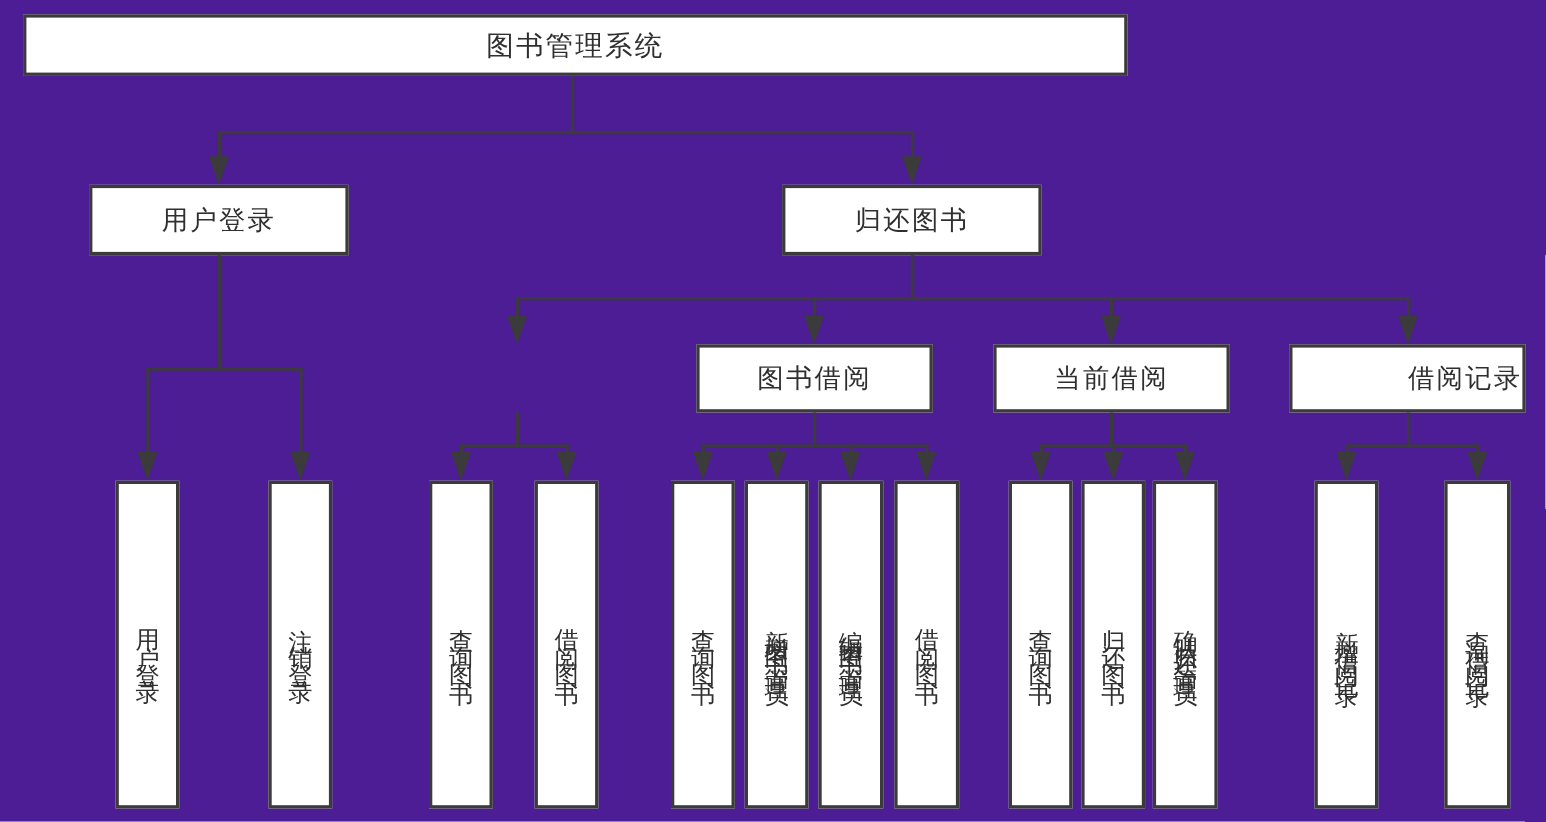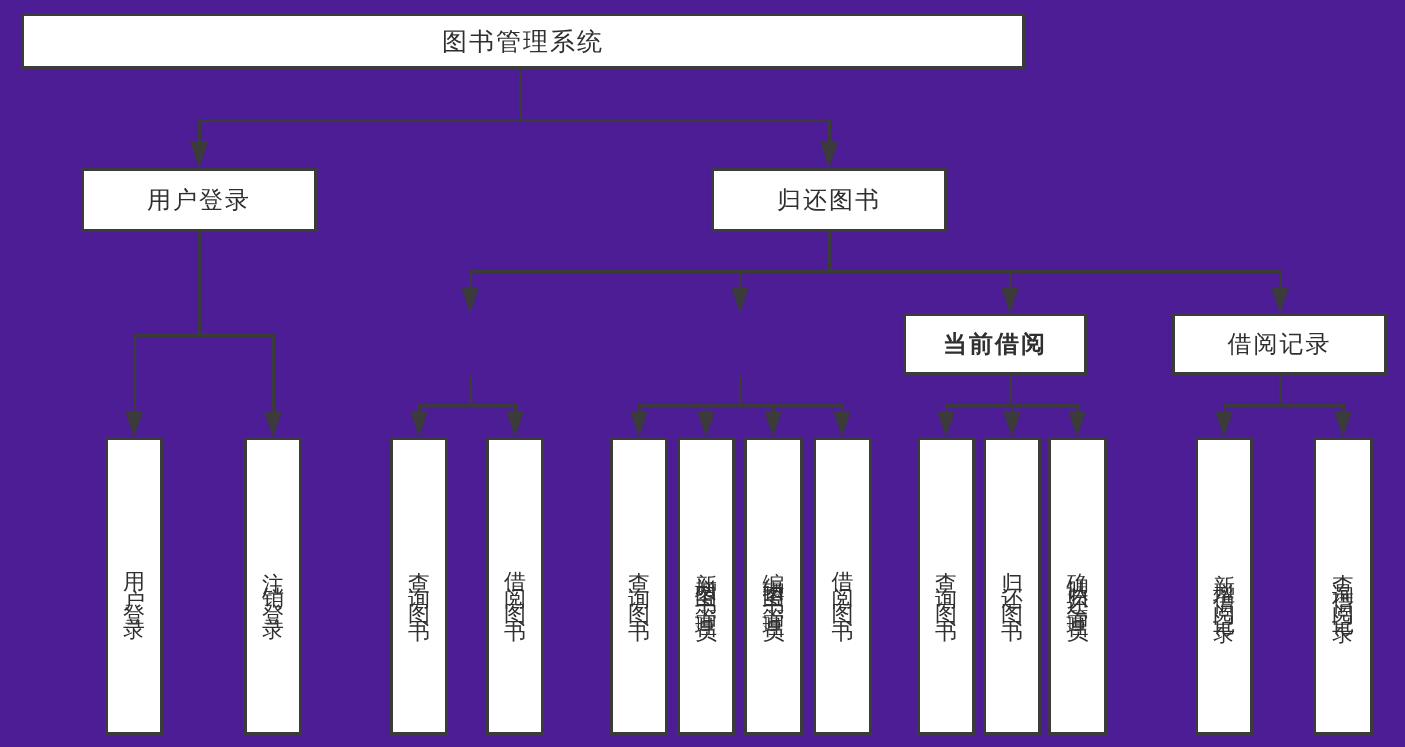--- a/index.html
+++ b/index.html
@@ -69,24 +69,27 @@
   <div class="hline" style="left:469px;  top:270px; width:813px;"></div>
   <div class="vline" style="left:469px;  top:270px; height:22px;"></div>
   <div class="vline" style="left:739px;  top:270px; height:22px;"></div>
   <div class="vline" style="left:1009px; top:270px; height:22px;"></div>
   <div class="vline" style="left:1279px; top:270px; height:22px;"></div>
   <div class="arr" style="left:461px;  top:287px;"></div>
   <div class="arr" style="left:731px;  top:287px;"></div>
   <div class="arr" style="left:1001px; top:287px;"></div>
   <div class="arr" style="left:1271px; top:287px;"></div>
 
-  <div class="box" style="left:903px; top:313px; width:184px; height:62px;font-weight:bold;">
+  <div class="box" style="left:633px; top:313px; width:215px; height:62px;">
+    <span class="hlabel">图书借阅</span>
+  </div>
+  <div class="box" style="left:903px; top:313px; width:215px; height:62px;">
     <span class="hlabel">当前借阅</span>
   </div>
-  <div class="box" style="left:1172px; top:313px; width:215px; height:62px;">
+  <div class="box" style="left:1172px; top:313px; width:215px; height:62px;justify-content:flex-end;">
     <span class="hlabel">借阅记录</span>
   </div>
 
   <div class="vline" style="left:469px; top:375px; height:31px;"></div>
   <div class="hline" style="left:418px; top:404px; width:99px;"></div>
   <div class="vline" style="left:418px; top:404px; height:14px;"></div>
   <div class="vline" style="left:514px; top:404px; height:14px;"></div>
   <div class="arr" style="left:410px; top:411px;"></div>
   <div class="arr" style="left:506px; top:411px;"></div>
 

